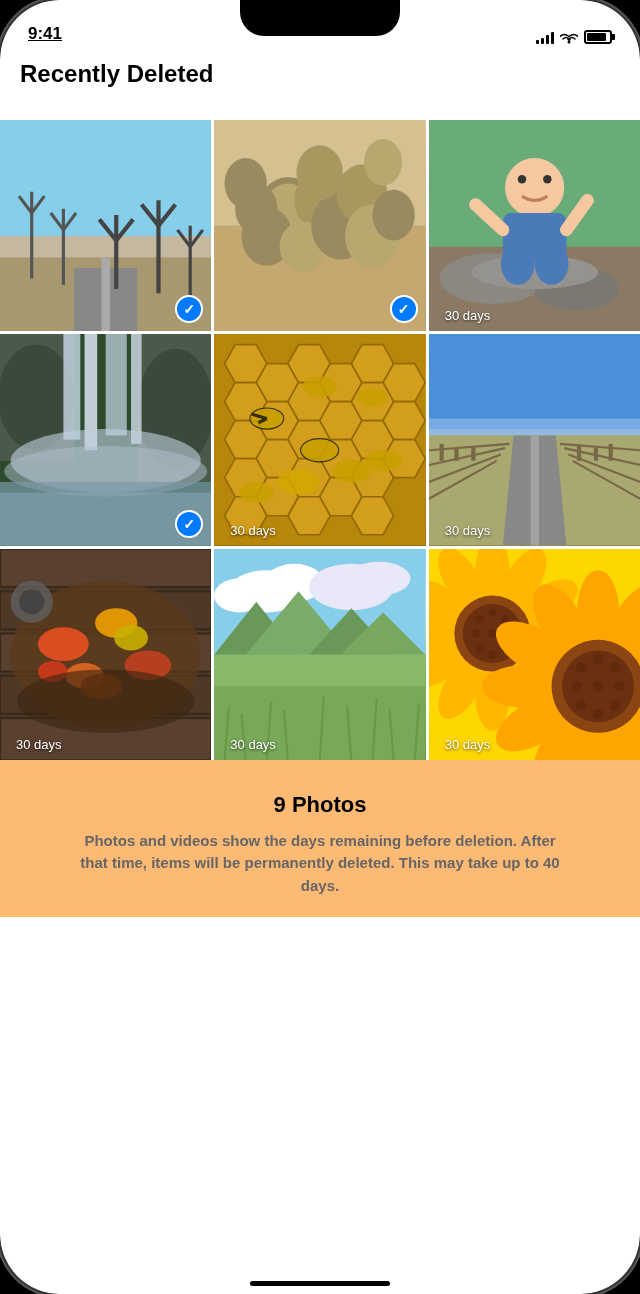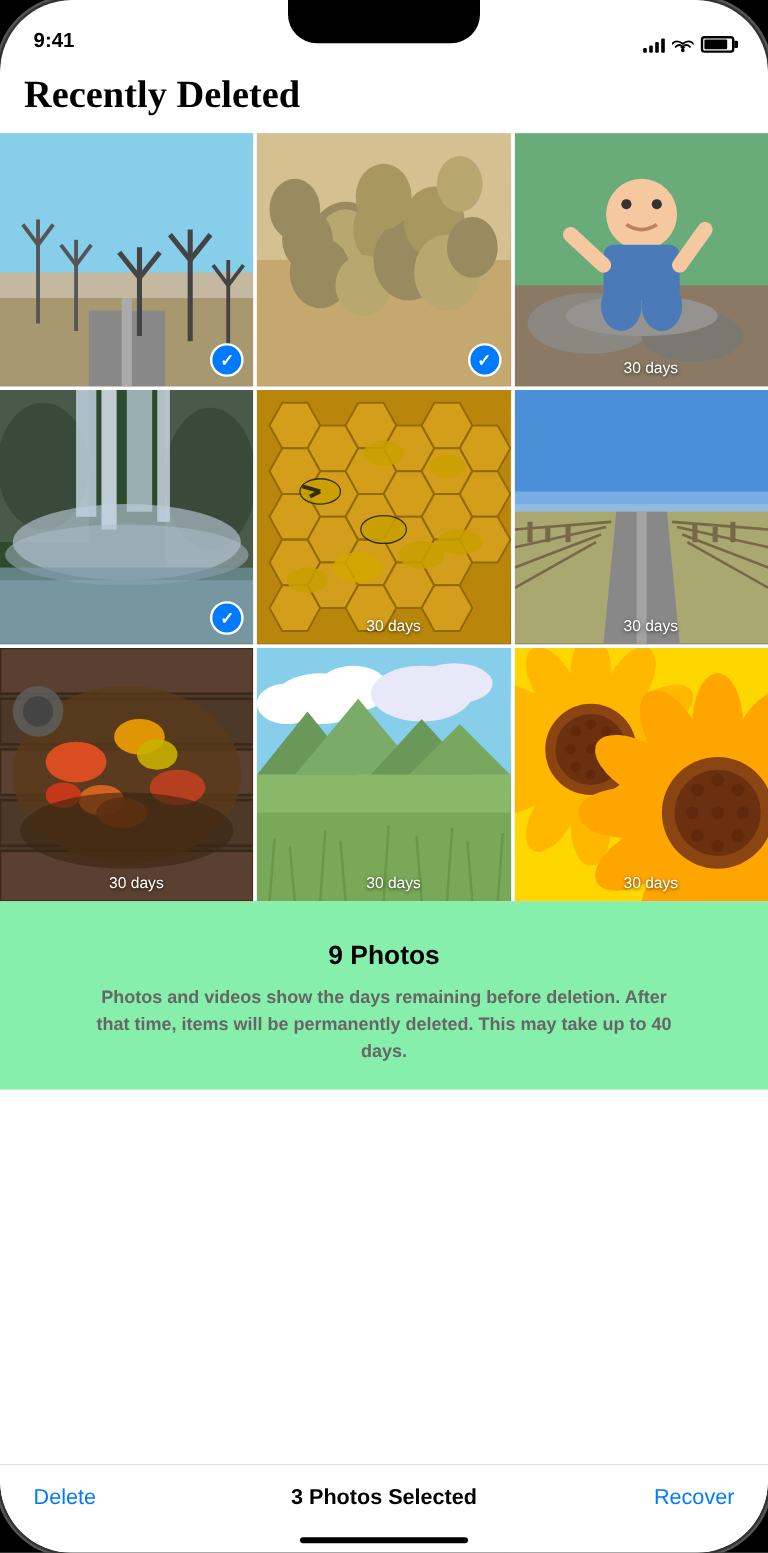--- a/index.html
+++ b/index.html
@@ -52,20 +52,21 @@
       justify-content: space-between;
       padding: 0 28px 8px;
       position: relative;
       z-index: 50;
     }
 
     .status-time {
       font-size: 17px;
       font-weight: 600;
       color: #000;
+      text-decoration: underline;
     }
 
     .status-icons {
       display: flex;
       align-items: center;
       gap: 6px;
     }
 
     .signal-bars {
       display: flex;
@@ -123,25 +124,24 @@
       border: none;
       border-radius: 20px;
       padding: 8px 18px;
       font-size: 17px;
       font-weight: 400;
       cursor: pointer;
     }
 
     
     .page-title {
-      font-size: 32px;
+      font-size: 24px;
       font-weight: 700;
       color: #000;
-      padding: 8px 20px 14px;
-      font-family: Liberation Serif, serif;
+      padding: 8px 20px 32px;
     }
 
     
     .photo-grid {
       display: grid;
       grid-template-columns: repeat(3, 1fr);
       gap: 3px;
       padding: 0;
     }
 
@@ -188,21 +188,20 @@
     .photo-sunflowers {
       background: linear-gradient(180deg, #ffd700 0%, #ffb700 15%, #e8a000 30%, #c88000 45%, #8b4513 55%, #6b3010 65%, #5a2810 75%, #ffa500 85%, #ff8c00 100%);
     }
 
     
     .days-label {
       position: absolute;
       bottom: 8px;
       left: 0;
       right: 0;
-      text-align: center;
       color: #fff;
       font-size: 13px;
       font-weight: 500;
       text-shadow: 0 1px 3px rgba(0,0,0,0.7);
       margin-left: 16px;
     }
 
     
     .selected-badge {
       position: absolute;
@@ -222,21 +221,21 @@
       color: #fff;
       font-size: 14px;
       font-weight: 700;
       line-height: 1;
     }
 
     
     .info-section {
       padding: 32px 20px 20px;
       text-align: center;
-      background: #86efac;
+      background: #fdba74;
     }
 
     .photo-count {
       font-size: 22px;
       font-weight: 600;
       color: #000;
       margin-bottom: 12px;
     }
 
     .info-text {
@@ -743,22 +742,17 @@
         <div class="days-label">30 days</div>
       </div>
 
     </div>
 
     <div class="info-section">
       <div class="photo-count">9 Photos</div>
       <p class="info-text">Photos and videos show the days remaining before deletion. After that time, items will be permanently deleted. This may take up to 40 days.</p>
     </div>
 
-    <div class="bottom-toolbar">
-      <button class="toolbar-btn delete">Delete</button>
-      <span class="selected-count">3 Photos Selected</span>
-      <button class="toolbar-btn recover">Recover</button>
-    </div>
 
     <div class="home-indicator"></div>
 
   </div>
 </div>
 
 </body></html>

